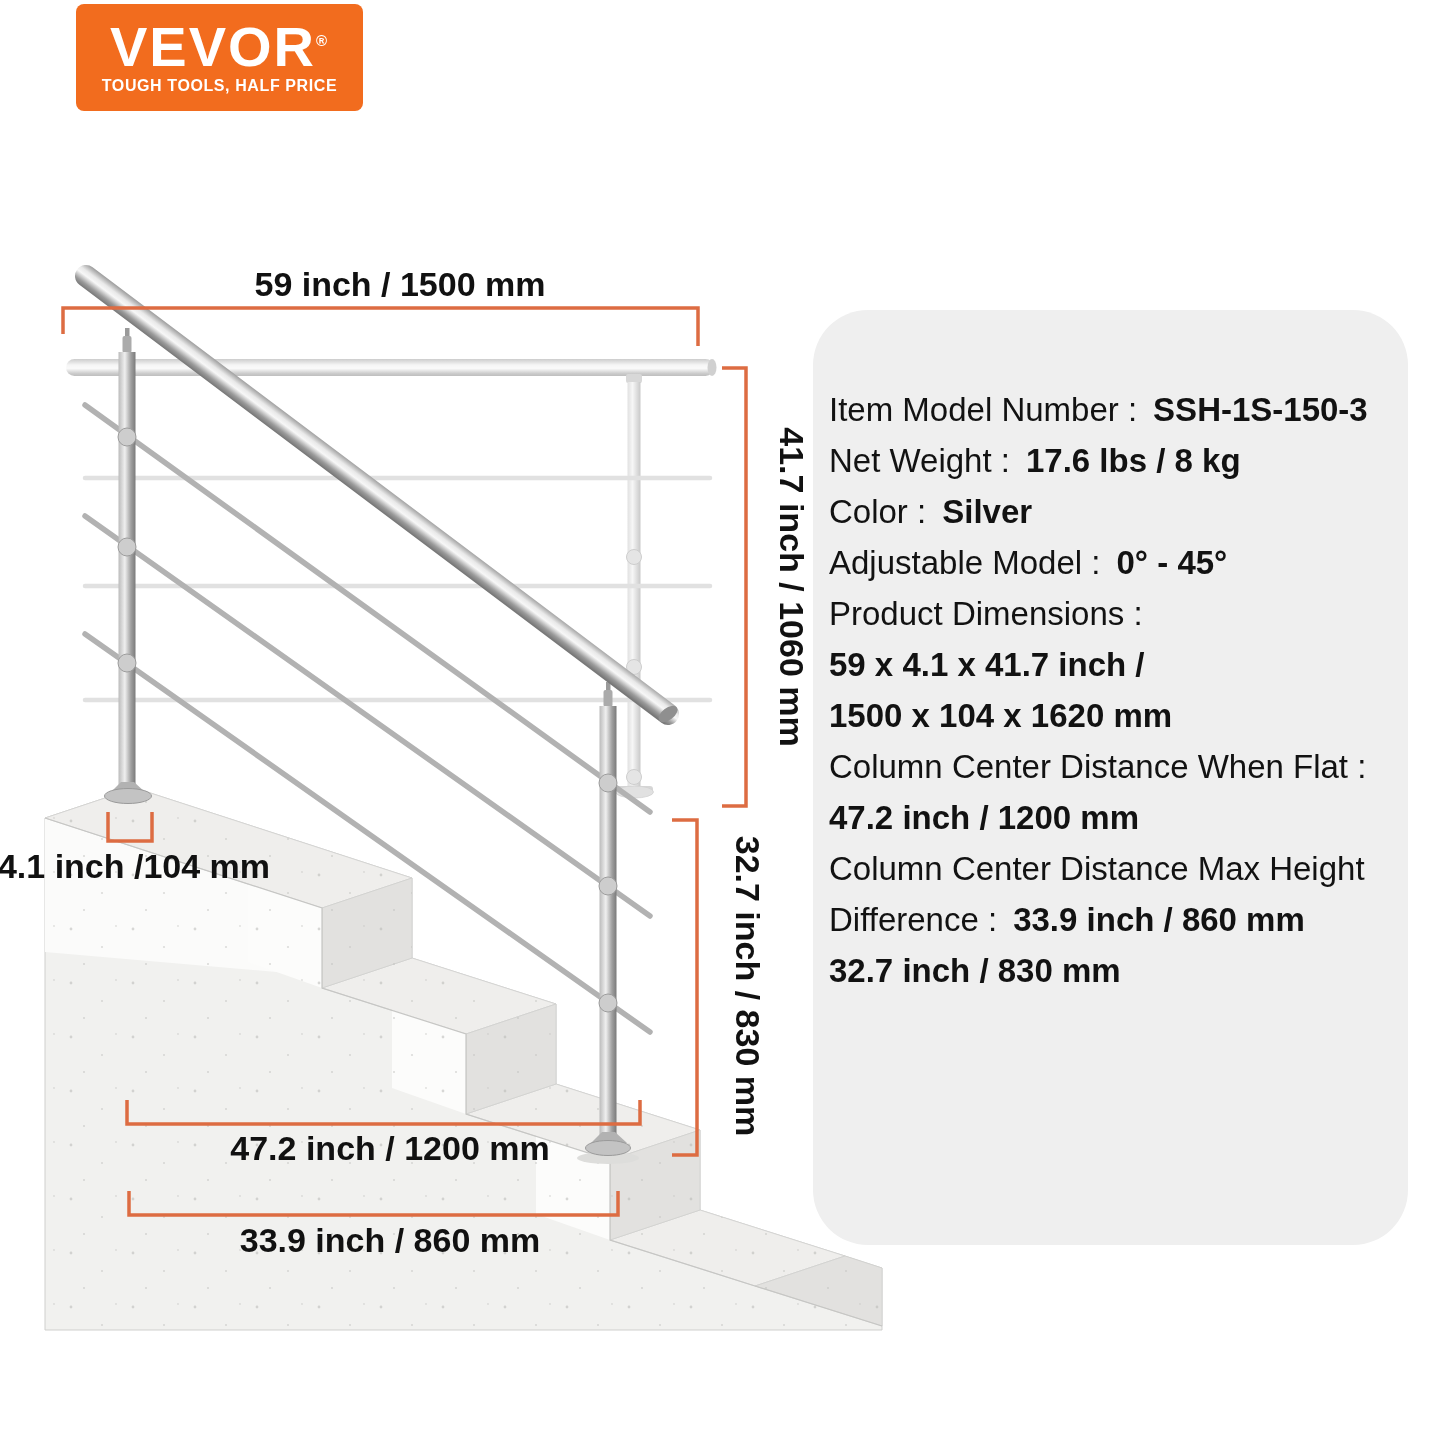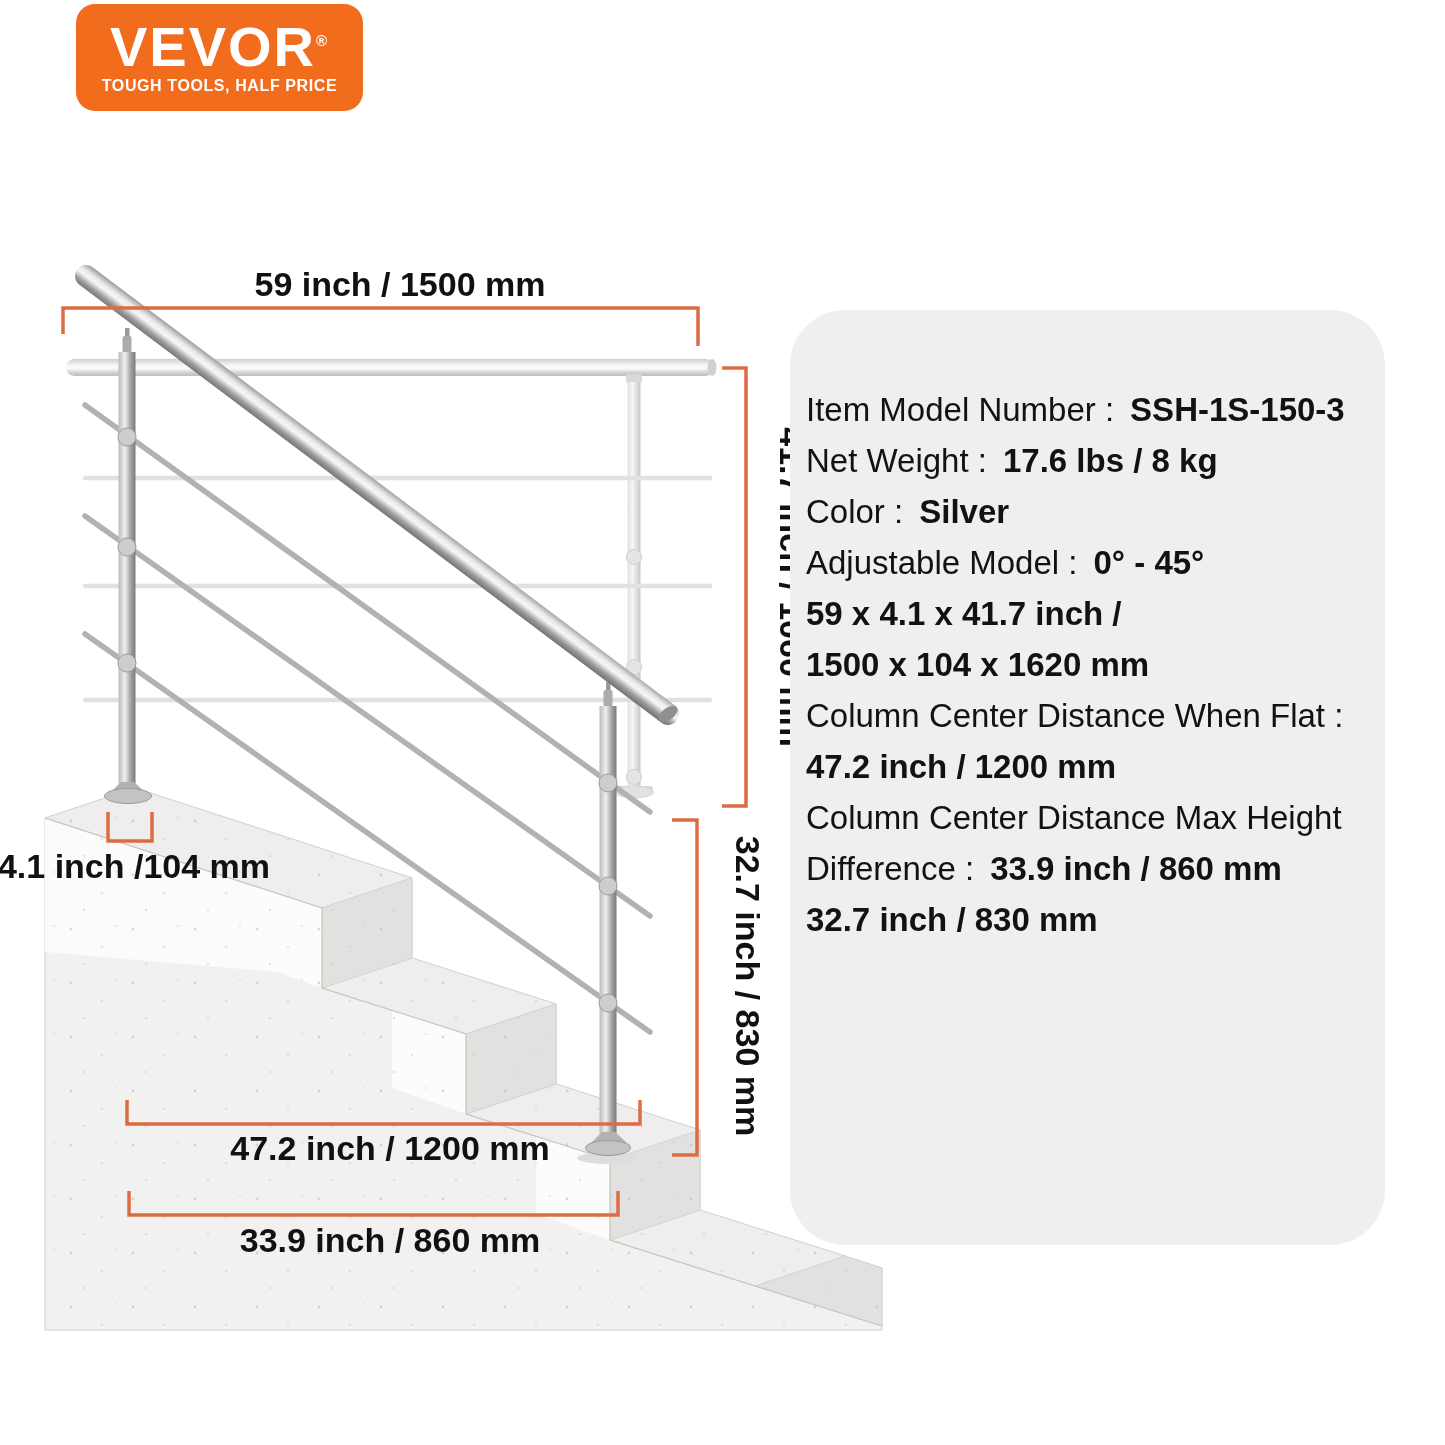--- a/index.html
+++ b/index.html
@@ -1,27 +1,27 @@
 <!DOCTYPE html>
 <html><head>
 <meta charset="utf-8">
 <style>
   html,body{margin:0;padding:0;background:#ffffff;}
   #canvas{position:relative;width:1445px;height:1445px;background:#ffffff;overflow:hidden;
           font-family:"Liberation Sans", sans-serif;}
   
   #logo{position:absolute;left:76px;top:4px;width:287px;height:107px;background:#f26c1e;
-        border-radius:19px;color:#fff;text-align:center;}
+        border-radius:8px;color:#fff;text-align:center;}
   #logo .brandline{margin-top:8px;font-size:56px;font-weight:700;letter-spacing:2px;line-height:58px;}
   #logo .reg{font-size:15px;vertical-align:super;font-weight:700;}
   #logo .tagline{font-size:16px;font-weight:700;letter-spacing:0.6px;margin-top:1px;}
   
   #diagram{position:absolute;left:0;top:0;width:1445px;height:1445px;}
   
-  #panel{position:absolute;left:790px;top:310px;width:595px;height:935px;background:#efefef;
+  #panel{position:absolute;left:813px;top:310px;width:595px;height:935px;background:#efefef;
          border-radius:55px;box-sizing:border-box;padding:74px 0 0 16px;}
   .spec-row{height:51px;line-height:51px;font-size:33px;color:#121212;white-space:nowrap;}
   .spec-row .lbl{font-weight:400;}
   .spec-row .lbl:not(:empty){margin-right:16px;}
   .spec-row .val{font-weight:700;}
 </style>
 </head>
 <body>
 
 <div id="canvas">
@@ -177,20 +177,21 @@
         <text x="390" y="1252" text-anchor="middle">33.9 inch / 860 mm</text>
       </g>
     </g>
   </svg>
 
   <div id="panel">
     <div class="spec-row"><span class="lbl">Item Model Number :</span><span class="val">SSH-1S-150-3</span></div>
     <div class="spec-row"><span class="lbl">Net Weight :</span><span class="val">17.6 lbs / 8 kg</span></div>
     <div class="spec-row"><span class="lbl">Color :</span><span class="val">Silver</span></div>
     <div class="spec-row"><span class="lbl">Adjustable Model :</span><span class="val">0° - 45°</span></div>
+    <div class="spec-row"><span class="lbl">Product Dimensions :</span><span class="val"></span></div>
     <div class="spec-row"><span class="lbl"></span><span class="val">59 x 4.1 x 41.7 inch /</span></div>
     <div class="spec-row"><span class="lbl"></span><span class="val">1500 x 104 x 1620 mm</span></div>
     <div class="spec-row"><span class="lbl">Column Center Distance When Flat :</span><span class="val"></span></div>
     <div class="spec-row"><span class="lbl"></span><span class="val">47.2 inch / 1200 mm</span></div>
     <div class="spec-row"><span class="lbl">Column Center Distance Max Height</span><span class="val"></span></div>
     <div class="spec-row"><span class="lbl">Difference :</span><span class="val">33.9 inch / 860 mm</span></div>
     <div class="spec-row"><span class="lbl"></span><span class="val">32.7 inch / 830 mm</span></div>
   </div>
 
 </div>

